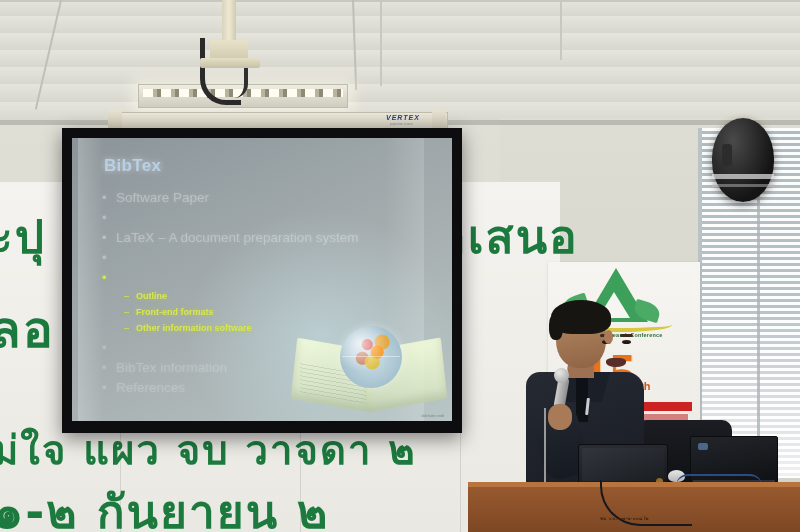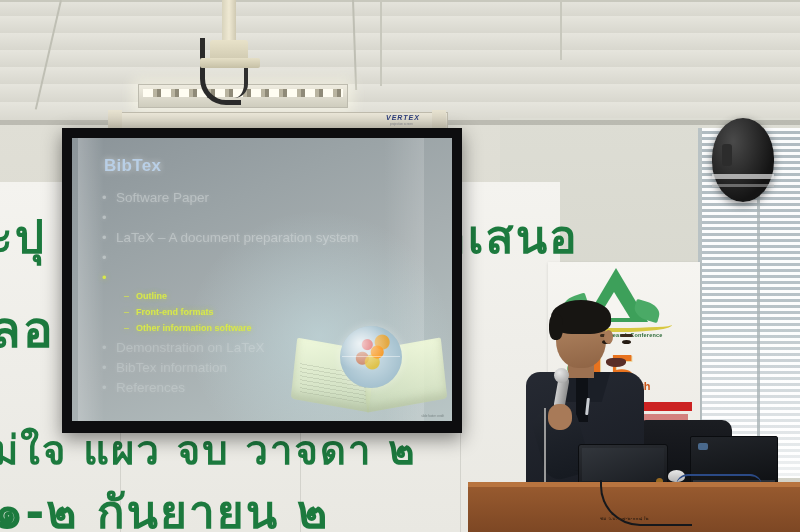--- a/index.html
+++ b/index.html
@@ -349,21 +349,20 @@
           <span class="s-dash hl">–</span>
           <span class="s-txt hl">Front-end formats</span>
         </div>
         <div class="sub-row">
           <span class="s-dash hl">–</span>
           <span class="s-txt hl">Other information software</span>
         </div>
 
         <div class="b-row" style="margin-top:5px;">
           <span class="b-dot dim2">•</span>
-          <span class="b-txt dim2">Demonstration on LaTeX</span>
         </div>
         <div class="b-row">
           <span class="b-dot dim2">•</span>
           <span class="b-txt dim2">BibTex information</span>
         </div>
         <div class="b-row">
           <span class="b-dot dim2">•</span>
           <span class="b-txt dim2">References</span>
         </div>
       </div>

